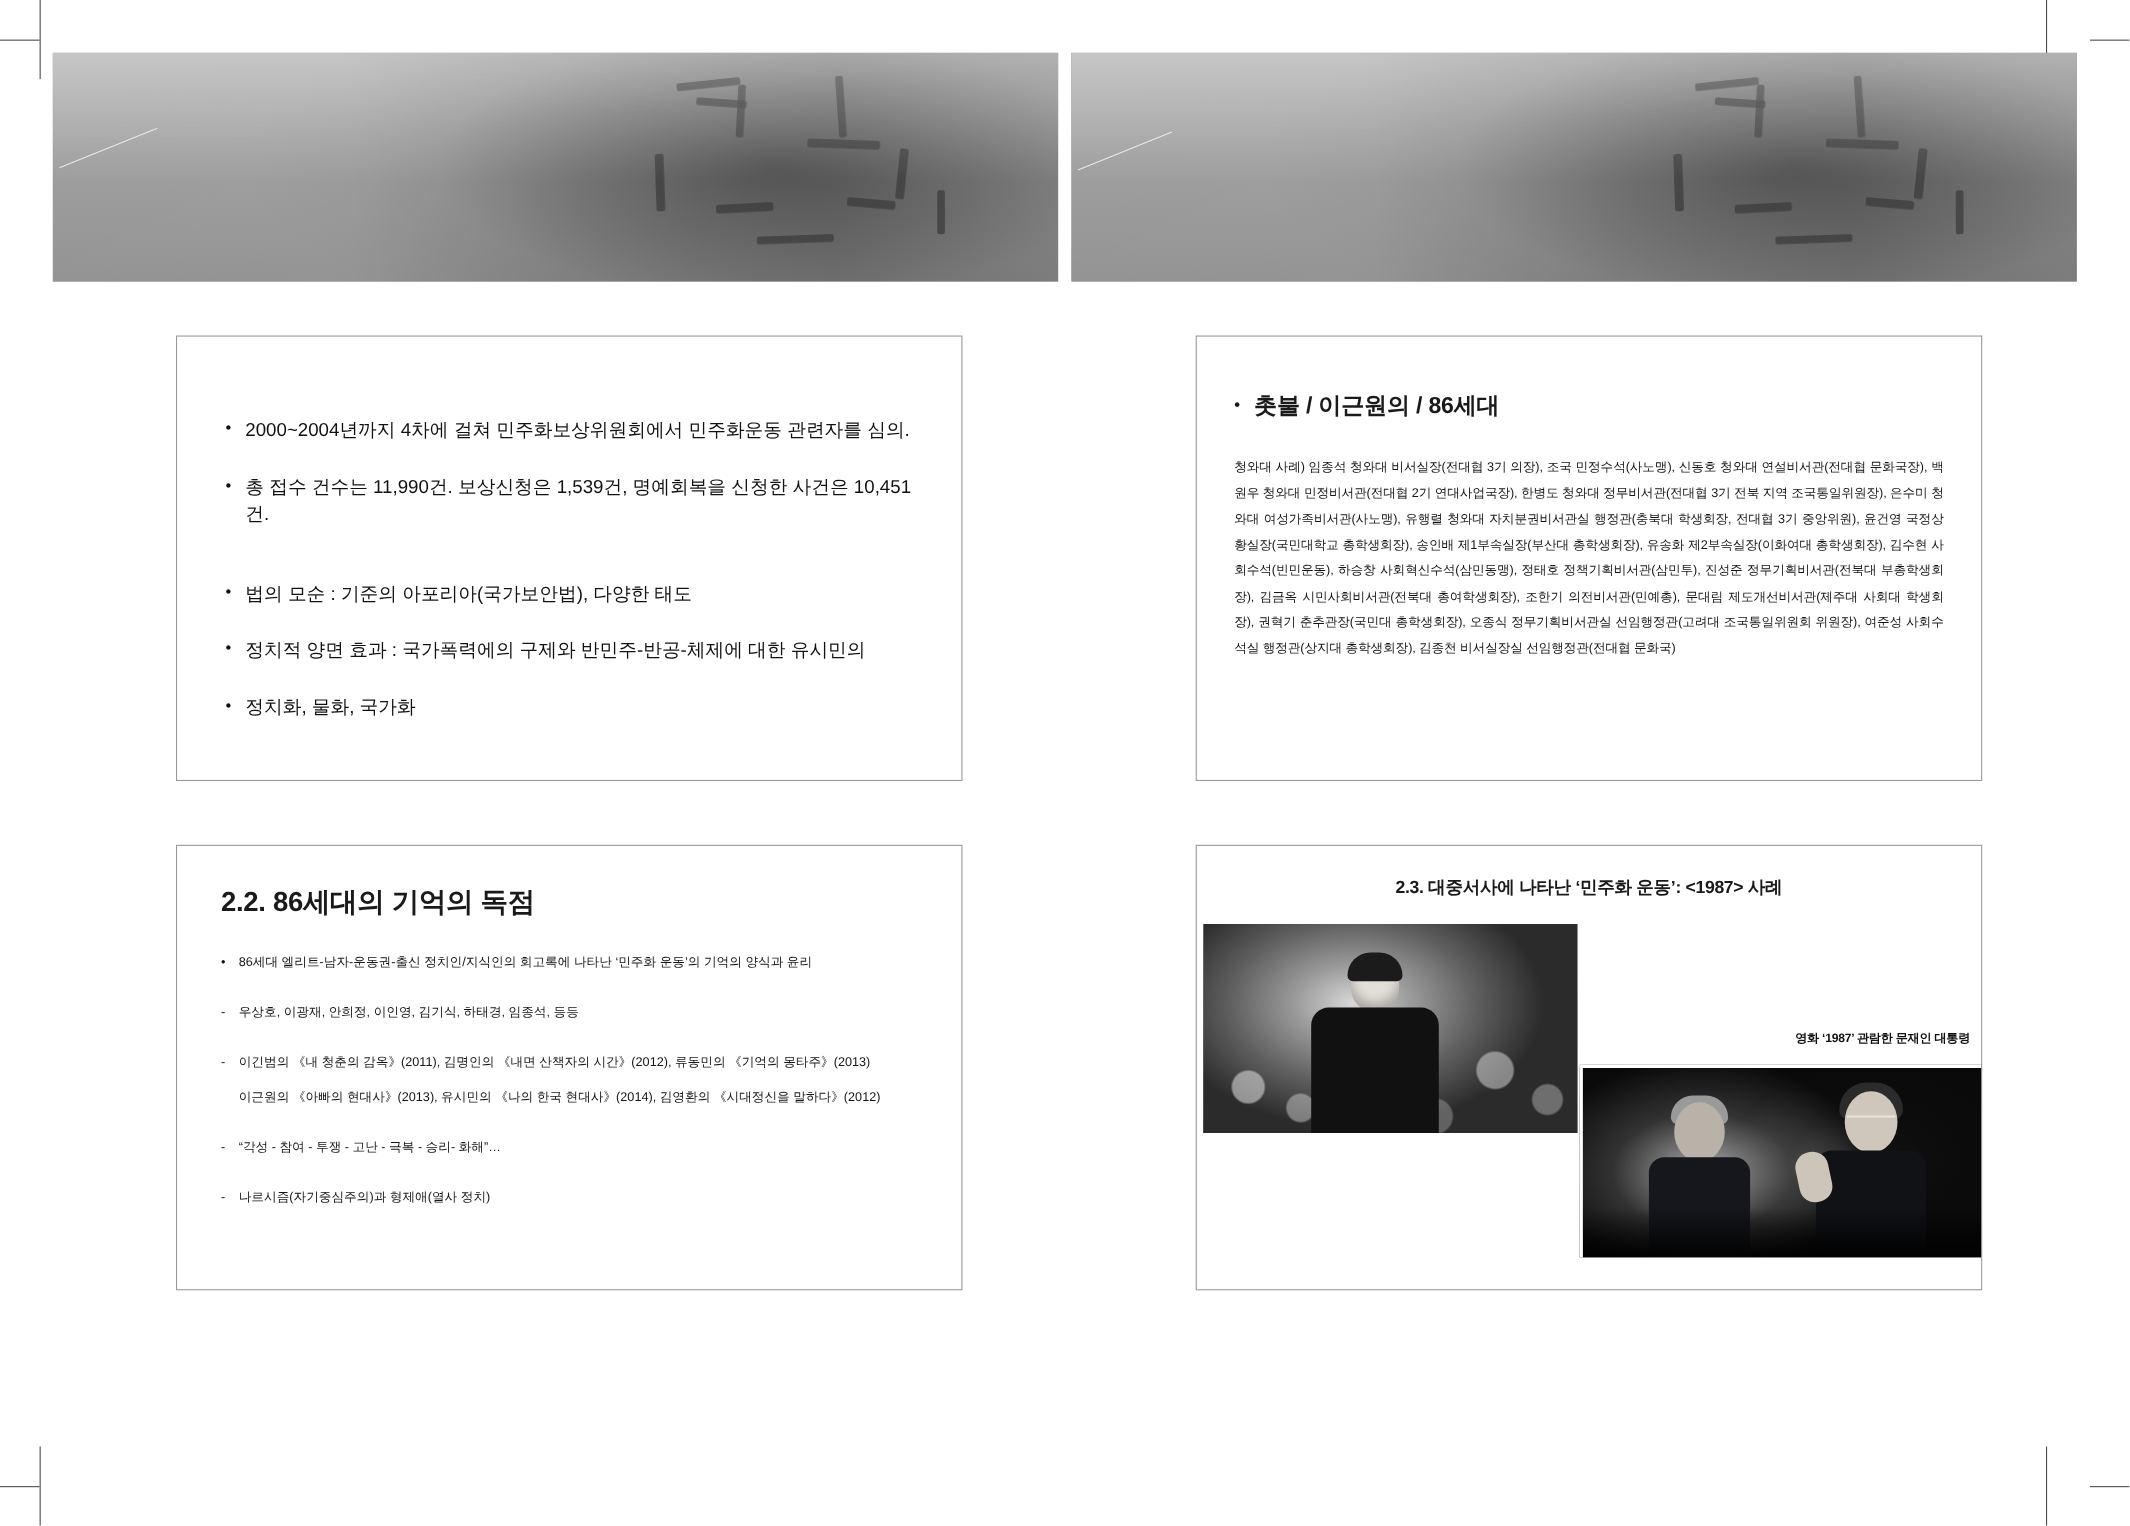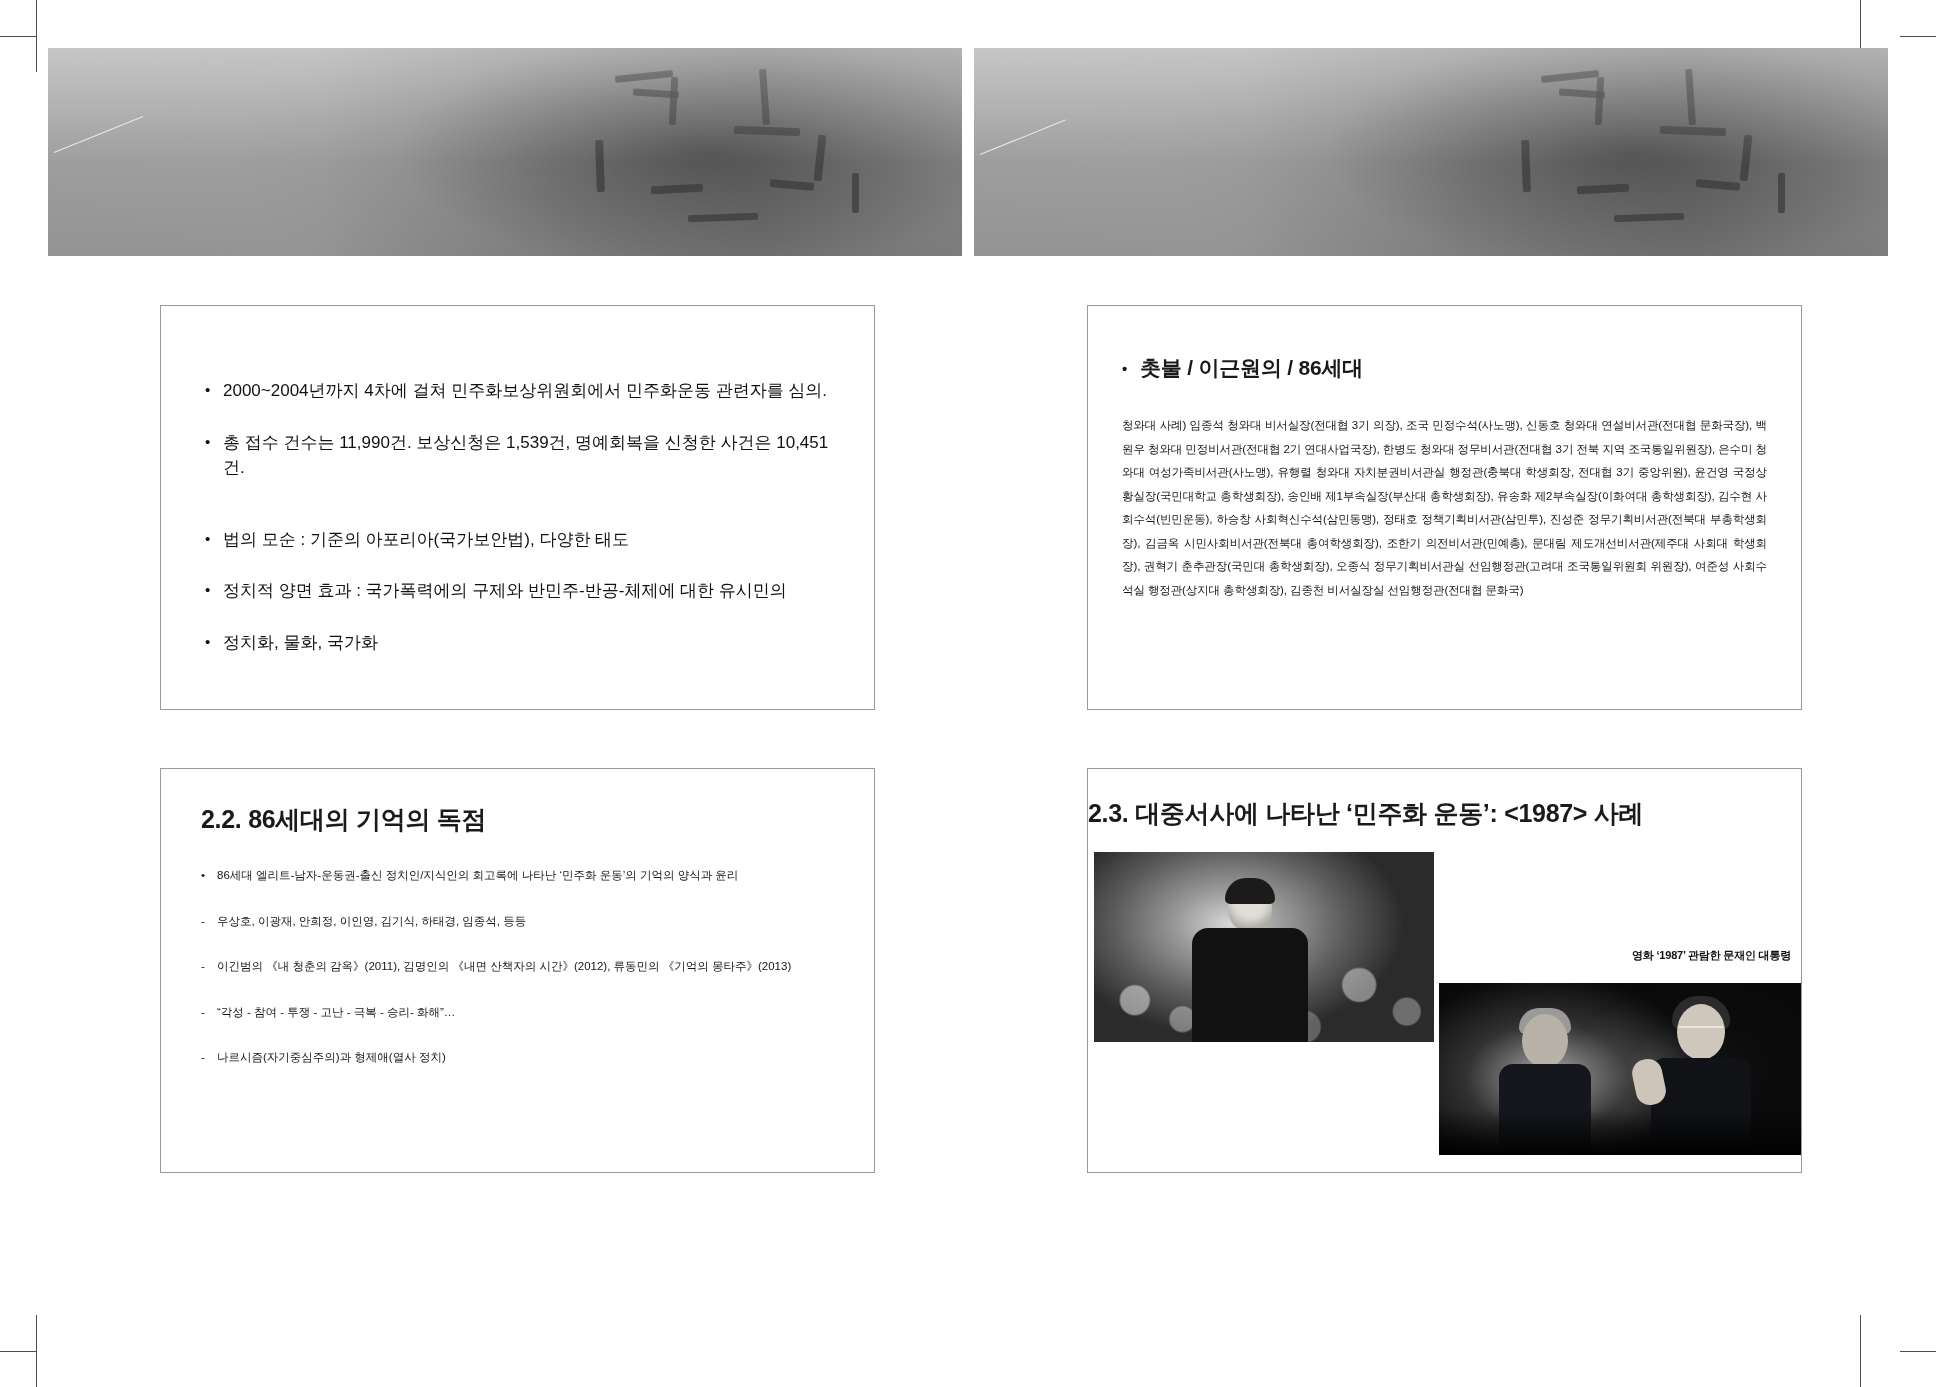--- a/index.html
+++ b/index.html
@@ -176,22 +176,23 @@
   }
   .c-bullet .txt { flex: 1 1 auto; }
   .c-bullet .txt .sub {
     display: block;
     margin-top: 12px;
   }
 
   
   #slide-d .inner { padding: 28px 0 0 0; }
   .d-title {
-    font-size: 25px;
+    font-size: 16px;
     font-weight: bold;
+    text-align: center;
     letter-spacing: -0.3px;
     margin: 0 0 22px 0;
   }
   .d-media {
     position: relative;
     height: 280px;
   }
   .d-photo-main {
     position: absolute;
     left: 6px;
@@ -450,20 +451,21 @@
 
     <div class="c-bullet">
       <span class="mark">-</span>
       <span class="txt"><span>우상호, 이광재, 안희정, 이인영, 김기식, 하태경, 임종석,  등등</span></span>
     </div>
 
     <div class="c-bullet">
       <span class="mark">-</span>
       <span class="txt">
         <span>이긴범의 《내 청춘의 감옥》(2011), 김명인의 《내면 산책자의 시간》(2012), 류동민의 《기억의 몽타주》(2013)</span>
+        <span class="sub">이근원의 《아빠의 현대사》(2013), 유시민의 《나의 한국 현대사》(2014), 김영환의 《시대정신을 말하다》(2012)</span>
       </span>
     </div>
 
     <div class="c-bullet">
       <span class="mark">-</span>
       <span class="txt">
         <span>“각성 - 참여 - 투쟁 - 고난 - 극복 - 승리- 화해”…</span>
       </span>
     </div>
 

